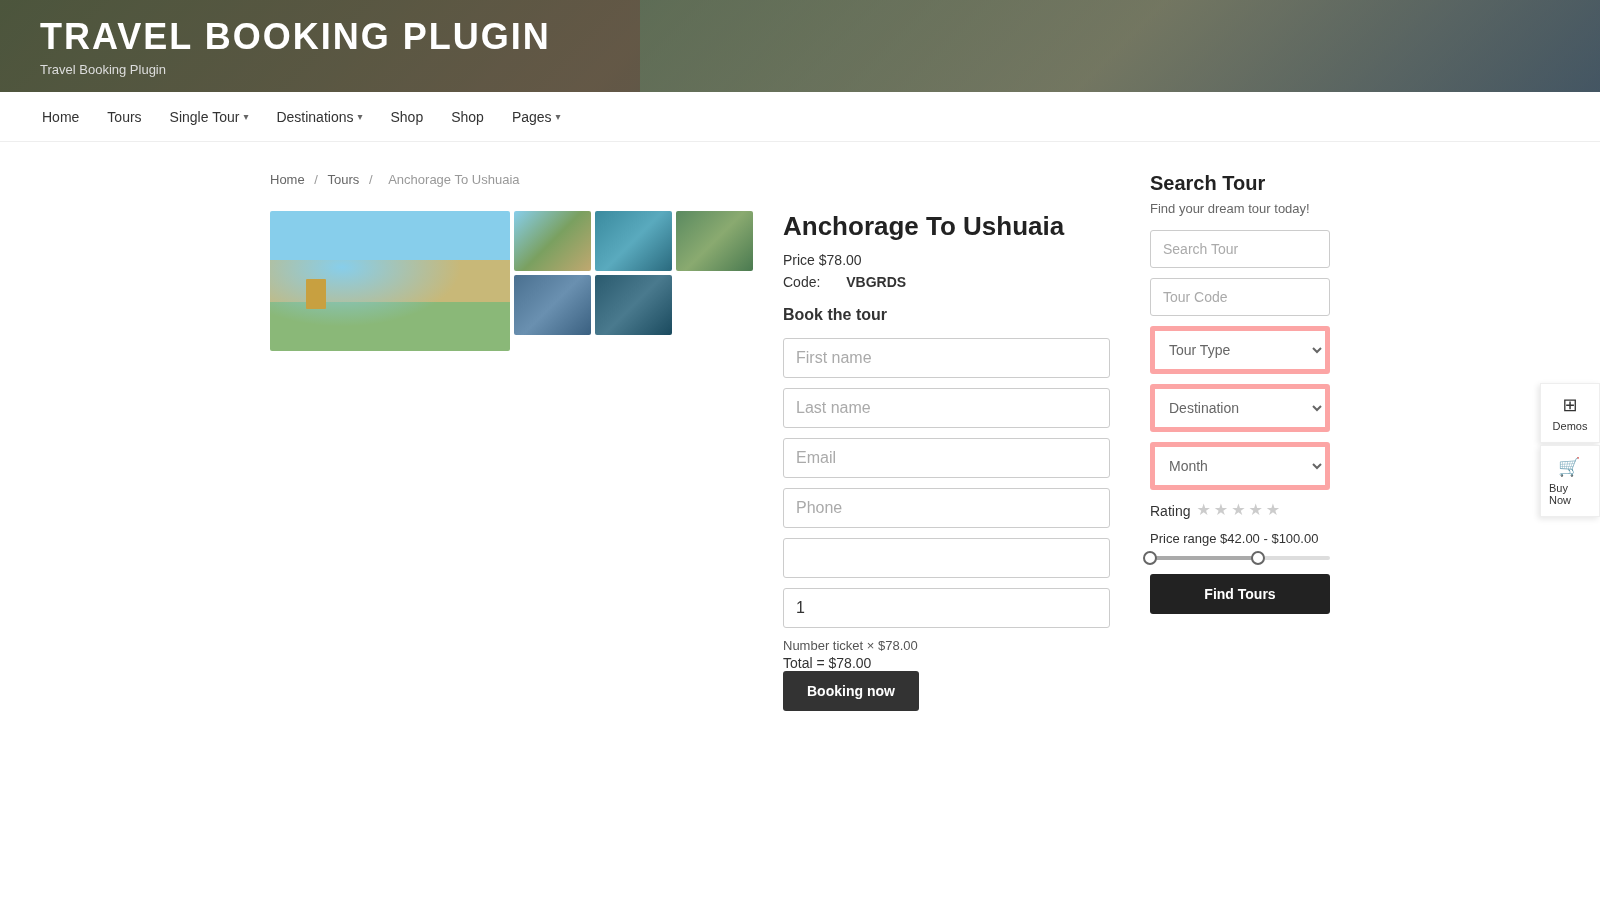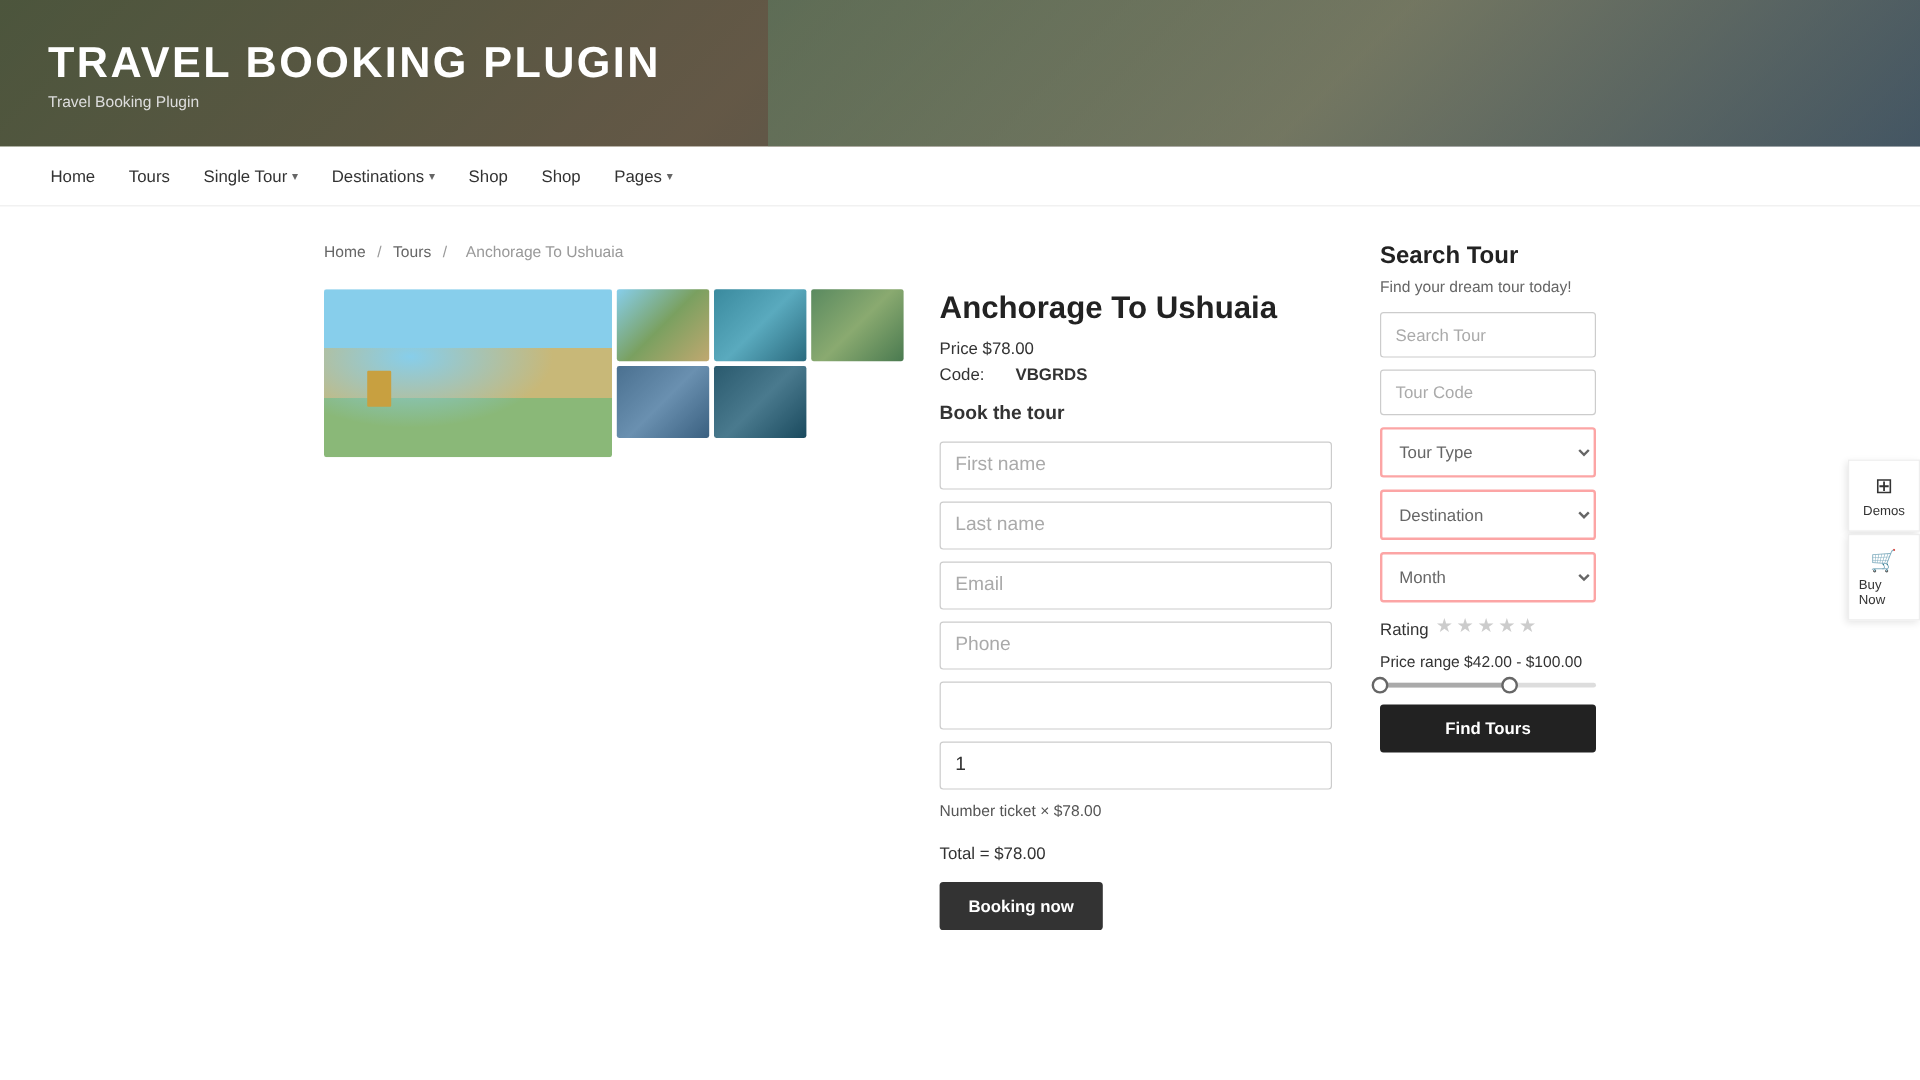--- a/index.html
+++ b/index.html
@@ -1,21 +1,21 @@
 <!DOCTYPE html>
 <html><head>
   <meta charset="utf-8">
   <style>
     * { box-sizing: border-box; margin: 0; padding: 0; }
     body { font-family: Arial, sans-serif; font-size: 14px; color: #333; background: #fff; }
 
     
     .hero {
       width: 100%;
-      height: 122px;
+      height: 92px;
       background: linear-gradient(rgba(0,0,0,0.45), rgba(0,0,0,0.45)),
                   linear-gradient(135deg, #8a9b6e 0%, #b5a080 40%, #6a8090 100%);
       display: flex;
       align-items: center;
       padding: 0 40px;
       position: relative;
       overflow: hidden;
     }
     .hero-bg-overlay {
       position: absolute; top: 0; right: 0; width: 60%; height: 100%;
@@ -147,26 +147,25 @@
       color: #333;
       margin-bottom: 10px;
       outline: none;
       background: #fff;
     }
     .form-field::placeholder { color: #aaa; }
 
     .number-ticket {
       font-size: 13px;
       color: #555;
-      margin-bottom: 20px;
+      margin-bottom: 2px;
     }
     .total {
       font-size: 14px;
       color: #333;
-      margin-bottom: 16px;
     }
 
     .booking-btn {
       background: #333;
       color: #fff;
       border: none;
       padding: 12px 24px;
       font-size: 14px;
       font-weight: 600;
       border-radius: 3px;
@@ -196,21 +195,21 @@
       font-size: 14px;
       color: #333;
       margin-bottom: 10px;
       outline: none;
       background: #fff;
     }
     .search-field::placeholder { color: #aaa; }
 
     .search-select {
       width: 100%;
-      border: 2px solid #fca5a5;
+      border: 5px solid #fca5a5;
       border-radius: 3px;
       padding: 10px 10px;
       font-size: 14px;
       color: #666;
       margin-bottom: 10px;
       outline: none;
       background: #fff;
       appearance: auto;
       cursor: pointer;
     }

